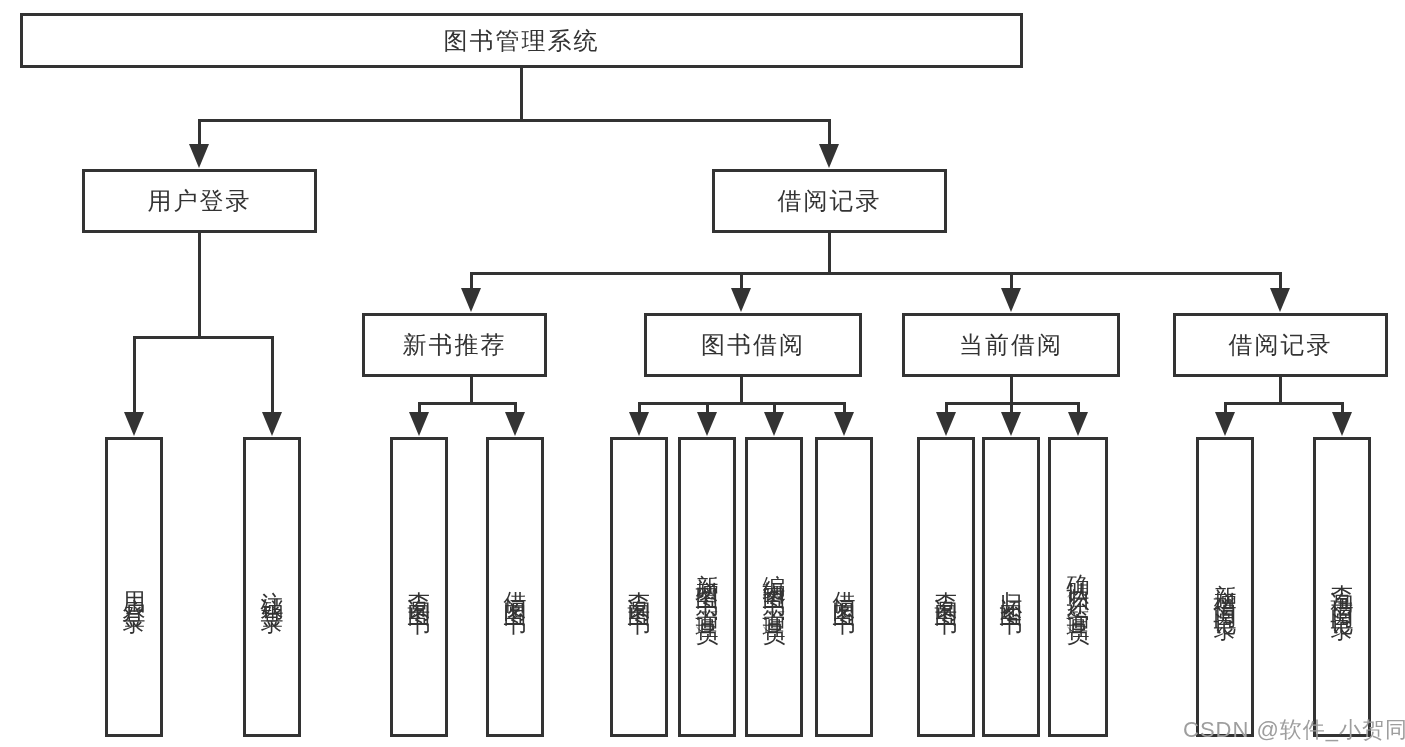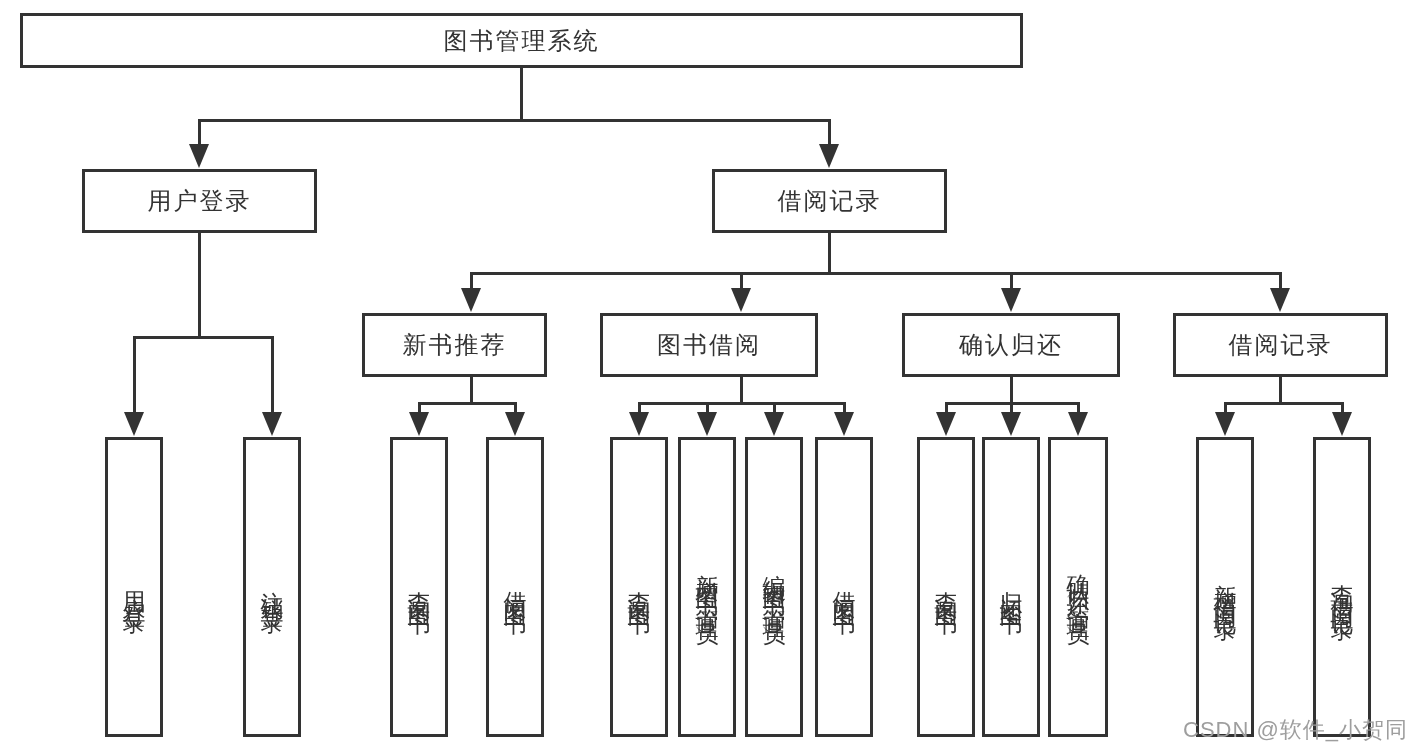--- a/index.html
+++ b/index.html
@@ -123,25 +123,25 @@
       </div>
       <div class="node" style="left: 82px; top: 169px; width: 235px; height: 64px;">
         <span class="lbl">用户登录</span>
       </div>
       <div class="node" style="left: 712px; top: 169px; width: 235px; height: 64px;">
         <span class="lbl">借阅记录</span>
       </div>
       <div class="node" style="left: 362px; top: 313px; width: 185px; height: 64px;">
         <span class="lbl">新书推荐</span>
       </div>
-      <div class="node" style="left: 600px; top: 313px; width: 218px; height: 64px;">
+      <div class="node" style="left: 644px; top: 313px; width: 218px; height: 64px;">
         <span class="lbl">图书借阅</span>
       </div>
       <div class="node" style="left: 902px; top: 313px; width: 218px; height: 64px;">
-        <span class="lbl">确认归还</span>
+        <span class="lbl">当前借阅</span>
       </div>
       <div class="node" style="left: 1173px; top: 313px; width: 215px; height: 64px; text-align: center;">
         <span class="lbl">借阅记录</span>
       </div>
       <div class="node vertical" style="left: 105px; top: 437px; width: 58px; height: 300px;">
         <span class="lbl">用户登录</span>
       </div>
       <div class="node vertical" style="left: 243px; top: 437px; width: 58px; height: 300px;">
         <span class="lbl">注销登录</span>
       </div>

